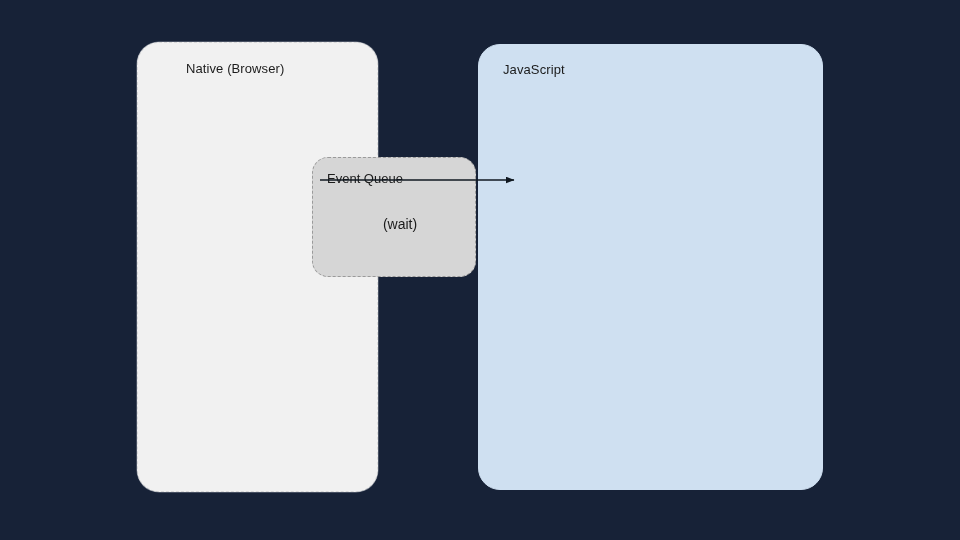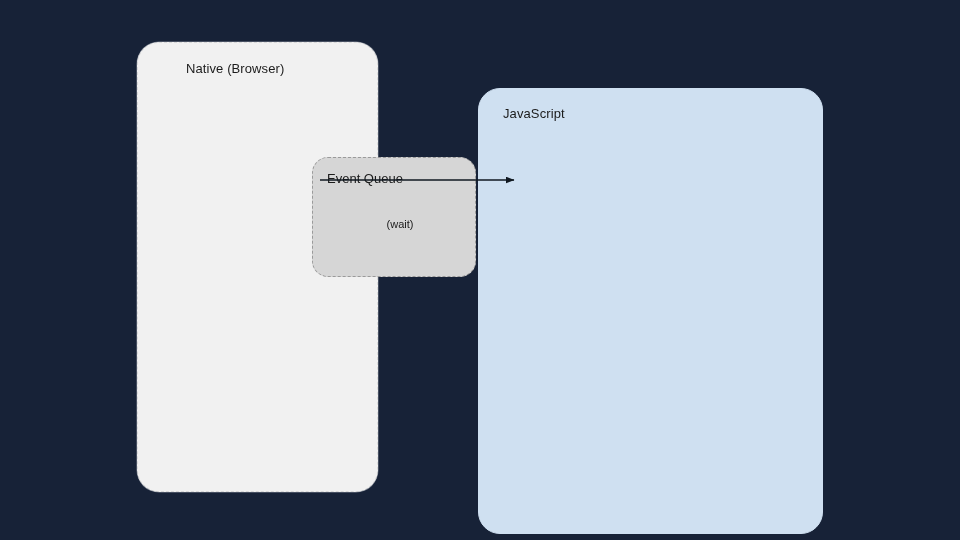--- a/index.html
+++ b/index.html
@@ -51,21 +51,20 @@
     margin-left: 36px;
   }
 
   #js-panel {
     left: 478px;
     top: 44px;
     width: 345px;
     height: 446px;
     background: #cfe0f1;
     border: 1px solid #cfe0f1;
-    margin-top: 44px;
   }
   #js-panel-label {
     left: 24px;
     top: 17px;
   }
 
   
   #event-queue-box {
     position: absolute;
     left: 174px;
@@ -85,21 +84,21 @@
     line-height: 16px;
     color: #1b1b1b;
     white-space: nowrap;
   }
   #wait-label {
     position: absolute;
     left: 12px;
     right: 0;
     top: 58px;
     text-align: center;
-    font-size: 11px;
+    font-size: 14px;
     line-height: 16px;
     color: #1b1b1b;
   }
 
   
   #flow-arrow {
     position: absolute;
     left: 310px;
     top: 160px;
     width: 230px;

